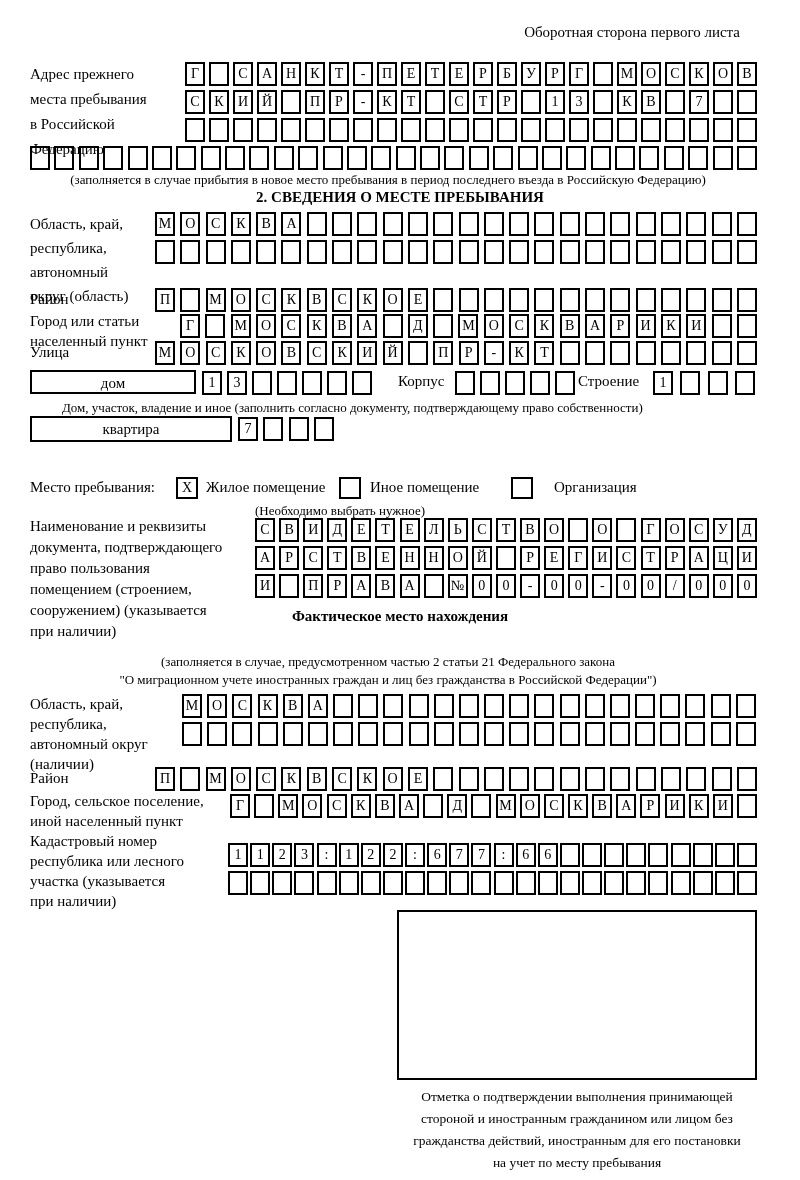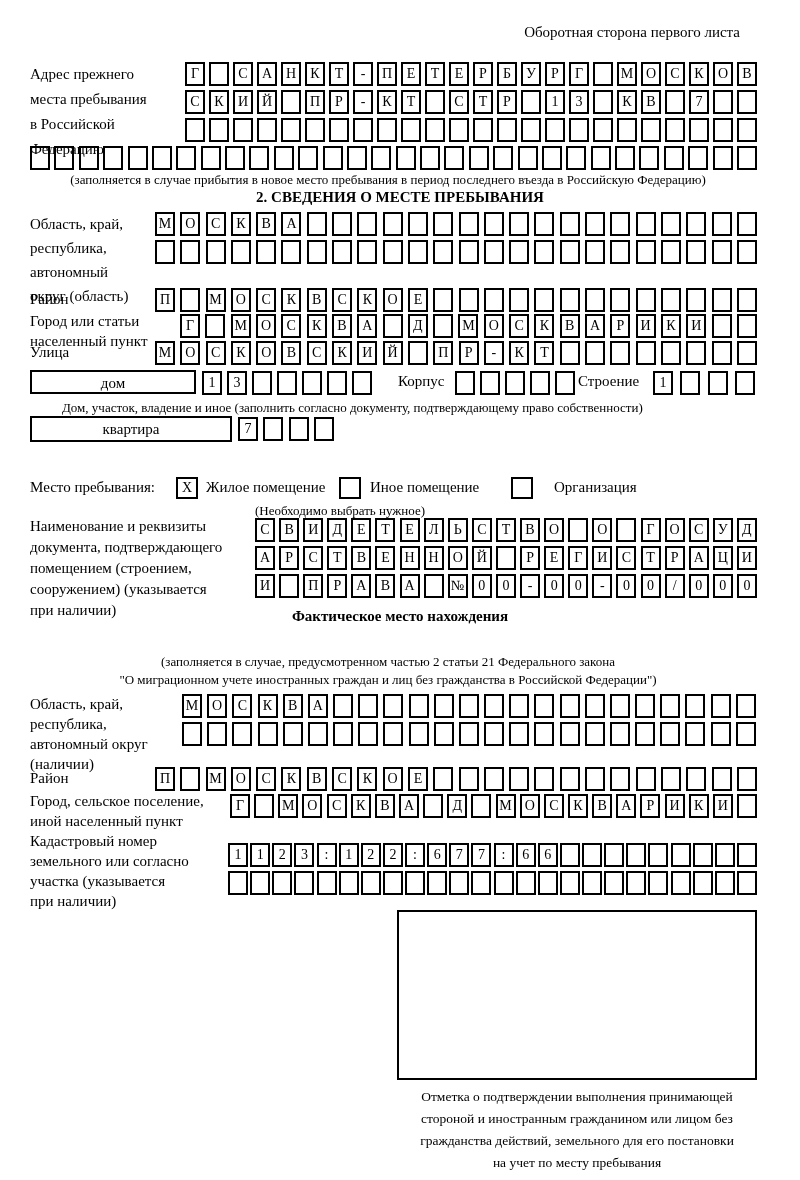--- a/index.html
+++ b/index.html
@@ -334,20 +334,21 @@
   <div class="lbl" style="left:206px;top:479px;">Жилое помещение</div>
   <div class="checkbox" style="left:339px;top:477px;"></div>
   <div class="lbl" style="left:370px;top:479px;">Иное помещение</div>
   <div class="checkbox" style="left:511px;top:477px;"></div>
   <div class="lbl" style="left:554px;top:479px;">Организация</div>
   <div class="caption" style="left:180px;top:503px;width:320px;text-align:center;">(Необходимо выбрать нужное)</div>
 
   <div class="lbl-multi" style="left:30px;top:516px;line-height:21px;">
       <div class="line">Наименование и реквизиты</div>
       <div class="line">документа, подтверждающего</div>
+      <div class="line">право пользования</div>
       <div class="line">помещением (строением,</div>
       <div class="line">сооружением) (указывается</div>
       <div class="line">при наличии)</div>
     </div>
   <div class="cellrow" style="left:255px;top:518px;width:502px;">
       <span class="cell">С</span>
       <span class="cell">В</span>
       <span class="cell">И</span>
       <span class="cell">Д</span>
       <span class="cell">Е</span>
@@ -528,21 +529,21 @@
       <span class="cell">А</span>
       <span class="cell">Р</span>
       <span class="cell">И</span>
       <span class="cell">К</span>
       <span class="cell">И</span>
       <span class="cell"></span>
     </div>
 
   <div class="lbl-multi" style="left:30px;top:831px;line-height:20px;">
       <div class="line">Кадастровый номер</div>
-      <div class="line">земельного или согласно</div>
+      <div class="line">республика или лесного</div>
       <div class="line">участка (указывается</div>
       <div class="line">при наличии)</div>
     </div>
   <div class="cellrow" style="left:228px;top:843px;width:529px;">
       <span class="cell">1</span>
       <span class="cell">1</span>
       <span class="cell">2</span>
       <span class="cell">3</span>
       <span class="cell">:</span>
       <span class="cell">1</span>
@@ -589,17 +590,17 @@
       <span class="cell"></span>
       <span class="cell"></span>
       <span class="cell"></span>
       <span class="cell"></span>
     </div>
 
   <div class="stamp-box" style="left:397px;top:910px;width:360px;height:170px;"></div>
   <div class="stamp-caption" style="left:388px;top:1086px;width:378px;line-height:22px;">
       <div class="line">Отметка о подтверждении выполнения принимающей</div>
       <div class="line">стороной и иностранным гражданином или лицом без</div>
-      <div class="line">гражданства действий, земельного для его постановки</div>
+      <div class="line">гражданства действий, иностранным для его постановки</div>
       <div class="line">на учет по месту пребывания</div>
     </div>
 
 </div>
 
 </body></html>

